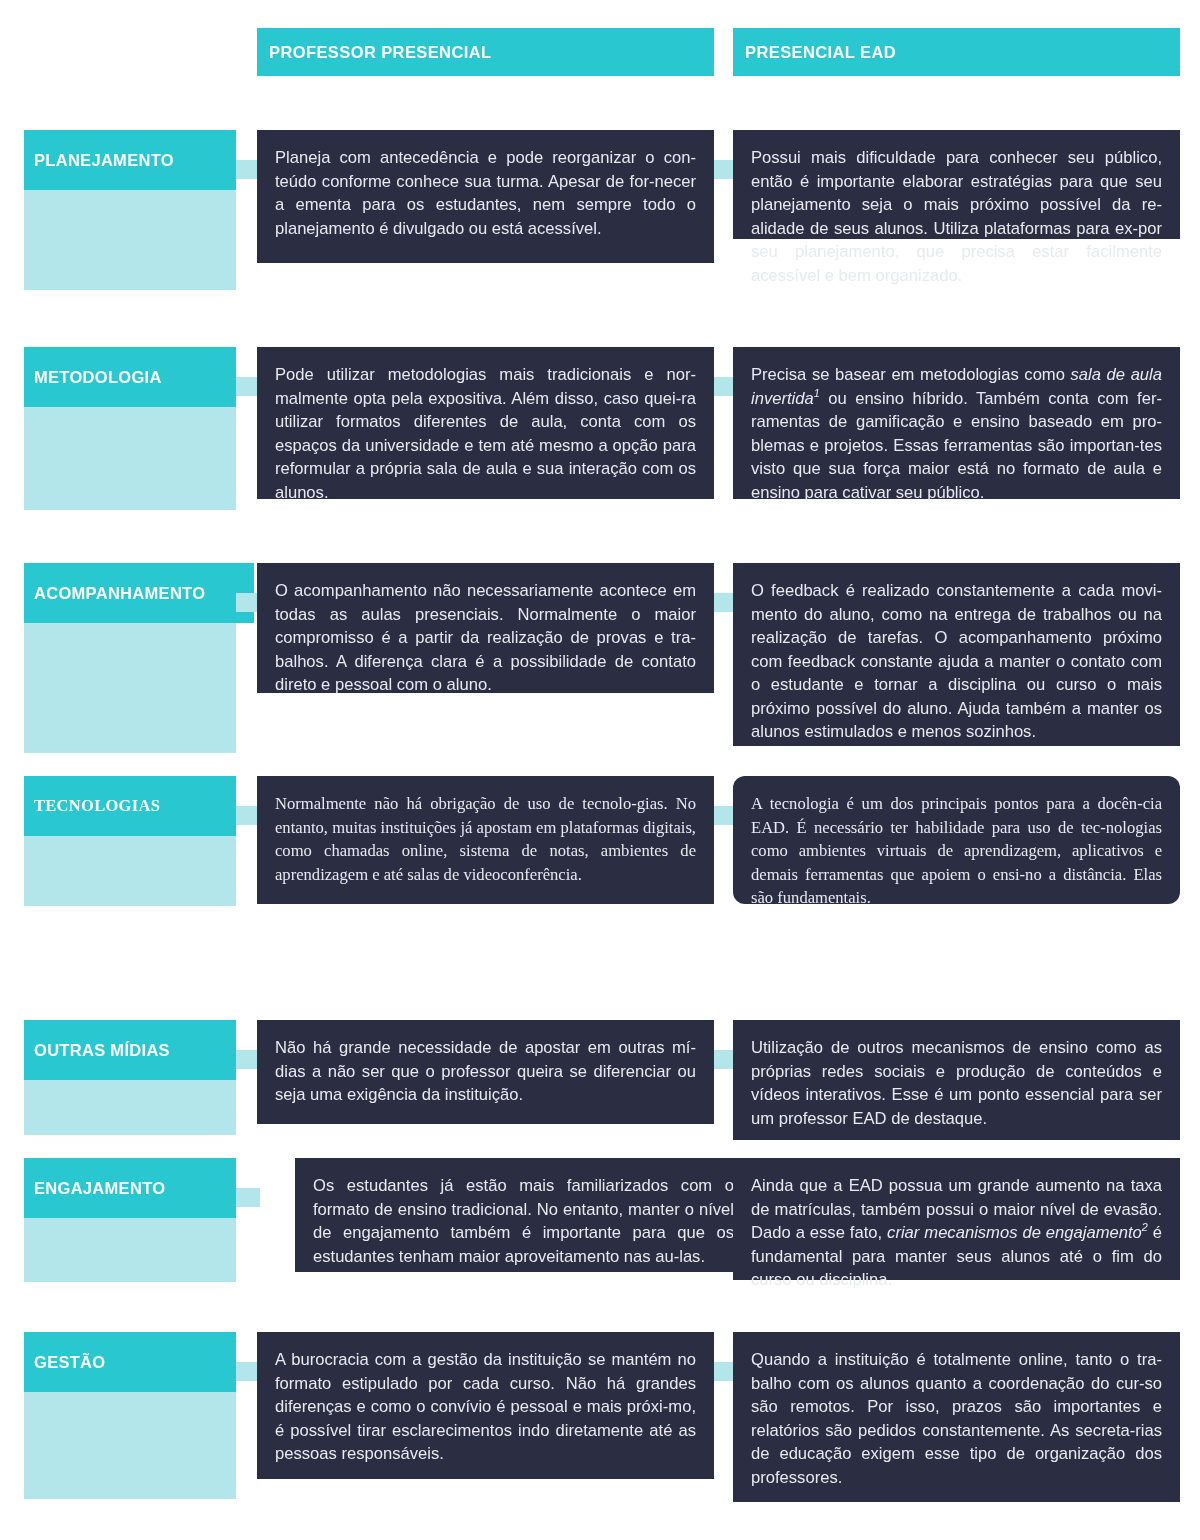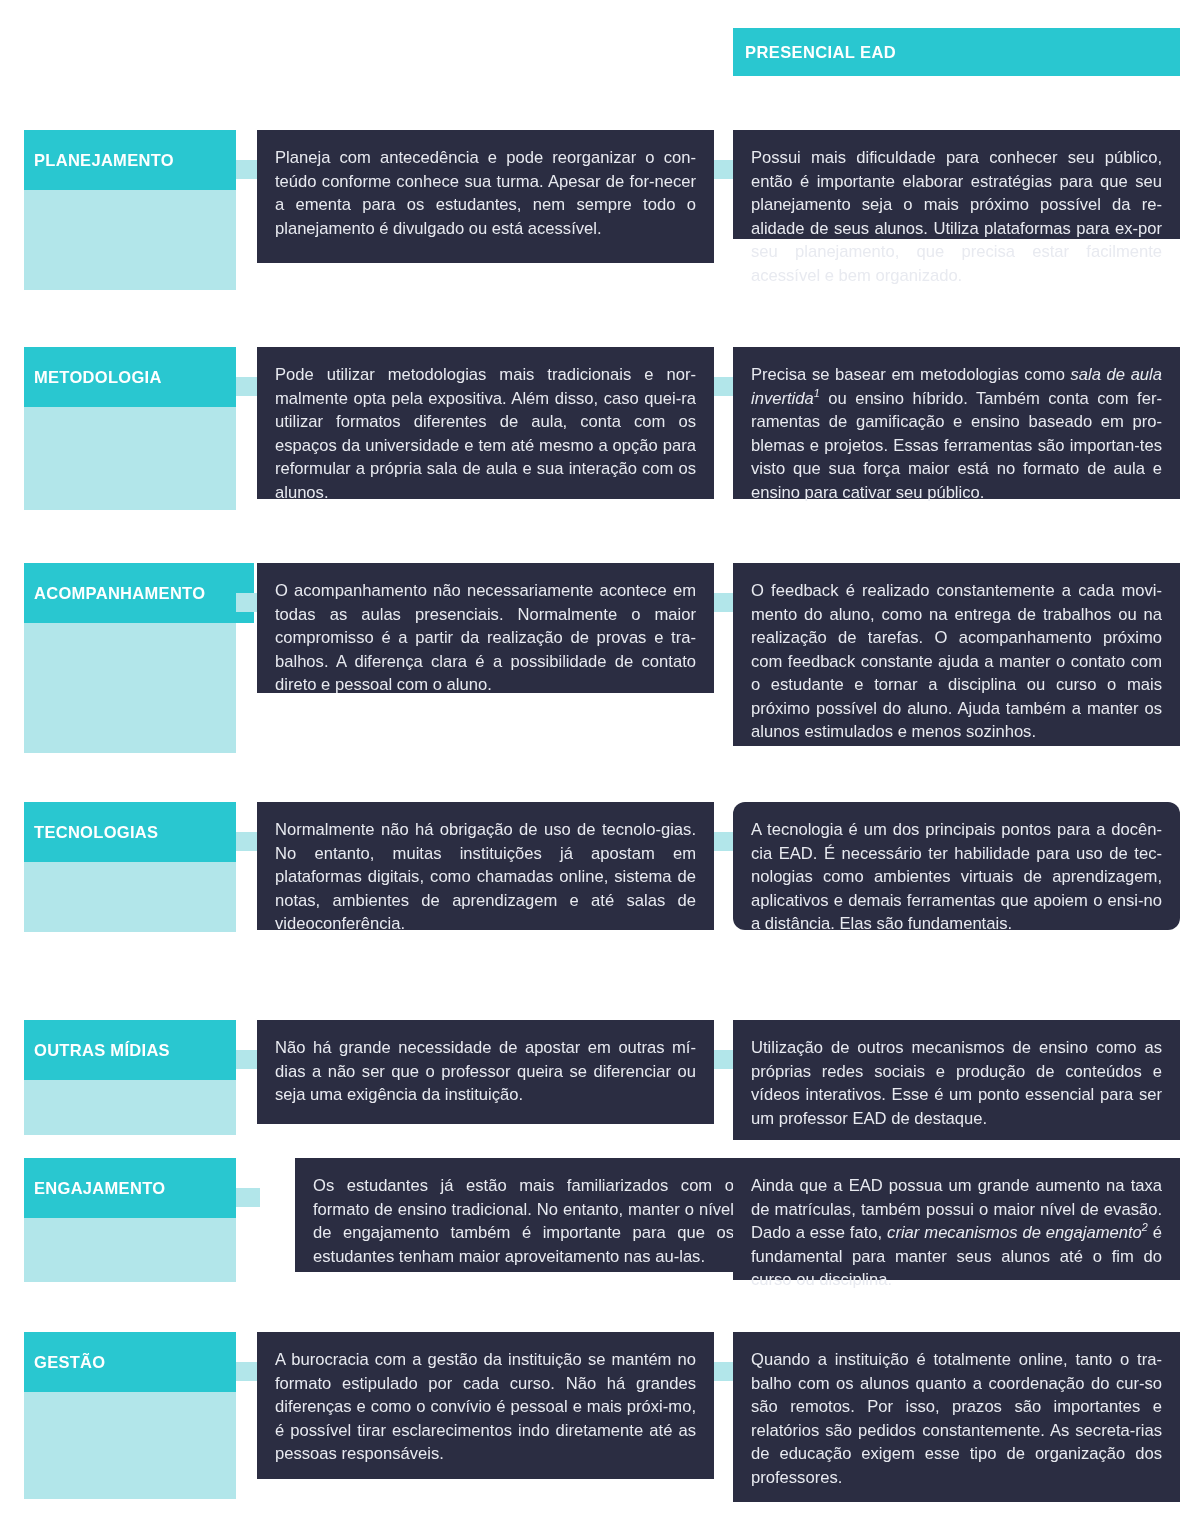--- a/index.html
+++ b/index.html
@@ -120,20 +120,23 @@
     line-height: 0;
     font-style: italic;
   }
 </style>
 </head>
 <body>
 
 <div class="board">
 
   <div class="header-row">
+    <div class="col-header presencial">
+      <span class="col-header-label">PROFESSOR PRESENCIAL</span>
+    </div>
     <div class="col-header ead">
       <span class="col-header-label">PRESENCIAL EAD</span>
     </div>
   </div>
 
   <div id="rows-container">
       <div class="row" style="top: 130px; height: 160px;">
         <div class="label-block"></div>
         <div class="label-tab">
           <span class="label-text">PLANEJAMENTO</span>
@@ -168,21 +171,21 @@
         </div>
         <div class="connector left"></div>
         <div class="connector right"></div>
         <div class="card presencial" style="height: 130px;">
           <div class="card-text">O acompanhamento não necessariamente acontece em todas as aulas presenciais. Normalmente o maior compromisso é a partir da realização de provas e tra-balhos. A diferença clara é a possibilidade de contato direto e pessoal com o aluno.</div>
         </div>
         <div class="card ead" style="height: 183px;">
           <div class="card-text">O feedback é realizado constantemente a cada movi-mento do aluno, como na entrega de trabalhos ou na realização de tarefas. O acompanhamento próximo com feedback constante ajuda a manter o contato com o estudante e tornar a disciplina ou curso o mais próximo possível do aluno. Ajuda também a manter os alunos estimulados e menos sozinhos.</div>
         </div>
       </div>
-      <div class="row" style="top: 802px; height: 130px;">
+      <div class="row" style="top: 776px; height: 130px; font-family: Liberation Serif, serif;">
         <div class="label-block"></div>
         <div class="label-tab">
           <span class="label-text">TECNOLOGIAS</span>
         </div>
         <div class="connector left"></div>
         <div class="connector right"></div>
         <div class="card presencial" style="height: 128px;">
           <div class="card-text">Normalmente não há obrigação de uso de tecnolo-gias. No entanto, muitas instituições já apostam em plataformas digitais, como chamadas online, sistema de notas, ambientes de aprendizagem e até salas de videoconferência.</div>
         </div>
         <div class="card ead" style="height: 128px; border-radius: 12px;">

